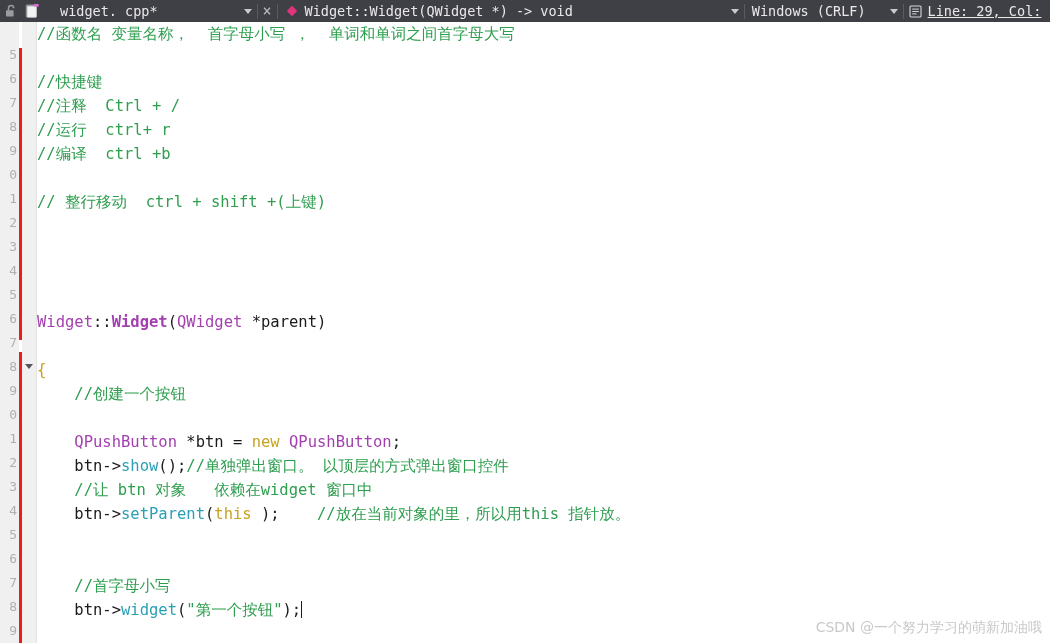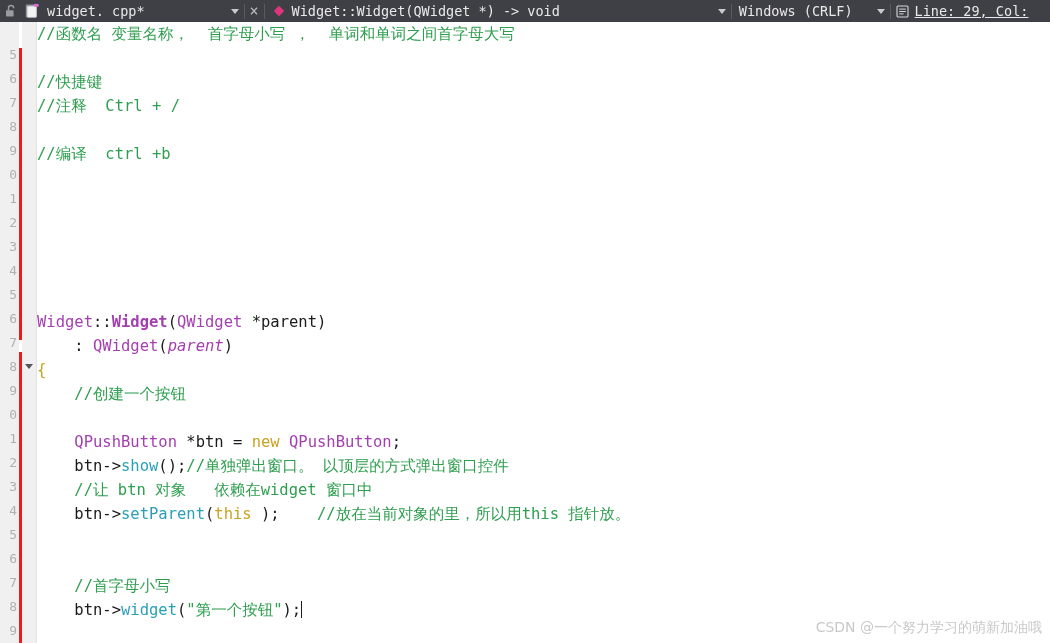--- a/index.html
+++ b/index.html
@@ -147,21 +147,21 @@
 
   <span class="tb-icon" style="margin-left:7px;">
     <svg width="15" height="16" viewBox="0 0 15 16">
       <rect x="0.8" y="1.5" width="11" height="13" rx="1" fill="#8d8d95"></rect>
       <rect x="2.3" y="3.2" width="9" height="11" rx="0.8" fill="#f2f2f2" stroke="#d8d8dc" stroke-width="0.6"></rect>
       <circle cx="10.2" cy="2.3" r="1.5" fill="#d96fd0"></circle>
       <circle cx="12.3" cy="2.3" r="1.5" fill="#d96fd0"></circle>
     </svg>
   </span>
 
-  <span class="tb-text" style="margin-left:7px;">widget. cpp*</span>
+  <span class="tb-text" style="margin-left:20px;">widget. cpp*</span>
 
   <span class="caret-down" style="margin-left:86px;"></span>
 
   <span class="tb-sep"></span>
 
   <span class="tb-text" style="color:#b8b8be;font-size:15px;">×</span>
 
   <span class="tb-sep"></span>
 
   <span class="tb-icon" style="margin-left:2px;">
@@ -227,27 +227,28 @@
   <div id="foldcol">
       <div class="fold-tri" style="top: 342px;"></div>
     </div>
   <div id="gutter-edge"></div>
 
   <div id="code">
       <div class="codeline" style="top: 0px;"><span class="c-comment">//函数名 变量名称，  首字母小写 ，  单词和单词之间首字母大写</span></div>
       <div class="codeline" style="top: 24px;"></div>
       <div class="codeline" style="top: 48px;"><span class="c-comment">//快捷键</span></div>
       <div class="codeline" style="top: 72px;"><span class="c-comment">//注释  Ctrl + /</span></div>
+      <div class="codeline" style="top: 96px;"><span class="c-comment">//运行  ctrl+ r</span></div>
       <div class="codeline" style="top: 120px;"><span class="c-comment">//编译  ctrl +b</span></div>
+      <div class="codeline" style="top: 168px;"><span class="c-comment">// 整行移动  ctrl + shift +(上键)</span></div>
       <div class="codeline" style="top: 192px;"></div>
       <div class="codeline" style="top: 216px;"></div>
       <div class="codeline" style="top: 240px;"></div>
       <div class="codeline" style="top: 264px;"></div>
       <div class="codeline" style="top: 288px;"><span class="c-class">Widget</span><span class="c-plain">::</span><span class="c-classb">Widget</span><span class="c-plain">(</span><span class="c-class">QWidget</span><span class="c-plain"> *parent)</span></div>
-      <div class="codeline" style="top: 312px;"><span class="c-plain">    : </span><span class="c-class">QWidget</span><span class="c-plain">(</span><span class="c-param">parent</span><span class="c-plain">)</span></div>
       <div class="codeline" style="top: 336px;"><span class="c-brace">{</span></div>
       <div class="codeline" style="top: 360px;"><span class="c-comment">    //创建一个按钮</span></div>
       <div class="codeline" style="top: 384px;"></div>
       <div class="codeline" style="top: 408px;"><span class="c-plain">    </span><span class="c-class">QPushButton</span><span class="c-plain"> *btn = </span><span class="c-kw">new</span><span class="c-plain"> </span><span class="c-class">QPushButton</span><span class="c-plain">;</span></div>
       <div class="codeline" style="top: 432px;"><span class="c-plain">    btn-&gt;</span><span class="c-fn">show</span><span class="c-plain">();</span><span class="c-comment">//单独弹出窗口。 以顶层的方式弹出窗口控件</span></div>
       <div class="codeline" style="top: 456px;"><span class="c-comment">    //让 btn 对象   依赖在widget 窗口中</span></div>
       <div class="codeline" style="top: 480px;"><span class="c-plain">    btn-&gt;</span><span class="c-fn">setParent</span><span class="c-plain">(</span><span class="c-kw">this</span><span class="c-plain"> );   </span><span class="c-comment"> //放在当前对象的里，所以用this 指针放。</span></div>
       <div class="codeline" style="top: 504px;"></div>
       <div class="codeline" style="top: 528px;"></div>
       <div class="codeline" style="top: 552px;"><span class="c-comment">    //首字母小写</span></div>

